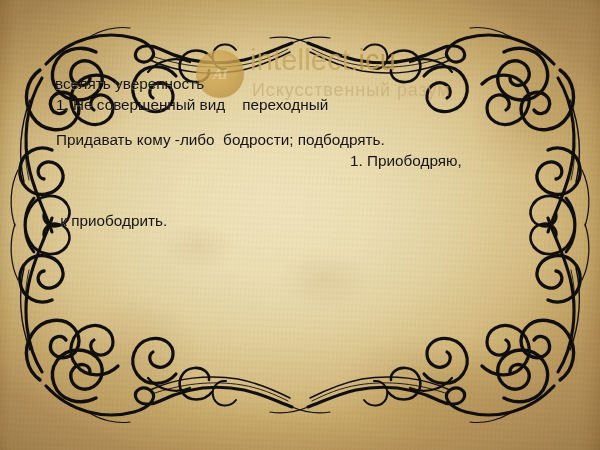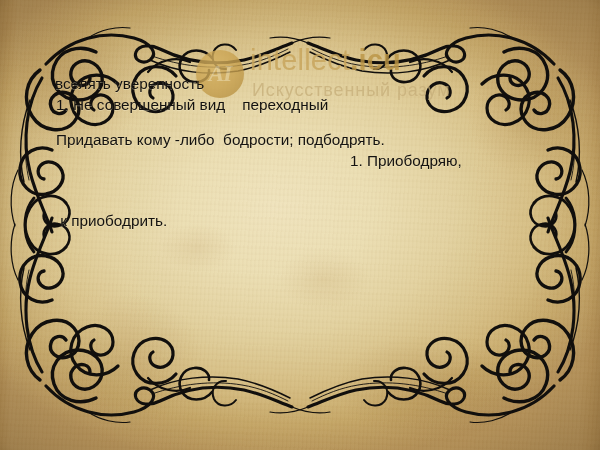--- a/index.html
+++ b/index.html
@@ -108,39 +108,39 @@
     background: radial-gradient(circle at 36% 32%, #d7b261 0%, #c8a14f 52%, #b08a3c 100%);
     opacity: 0.80;
   }
   .wm-logo-text {
     position: absolute;
     inset: 0;
     display: flex;
     align-items: center;
     justify-content: center;
     font-family: "Liberation Serif", serif;
-    font-size: 23px;
+    font-size: 15px;
     font-weight: bold;
     font-style: italic;
     color: #f0e4bd;
     opacity: 0.55;
     letter-spacing: -1px;
   }
   .wm-title {
     position: absolute;
     left: 54px;
     top: 0px;
     font-size: 29px;
     font-weight: normal;
     letter-spacing: 0.2px;
     color: #c8a55c;
     opacity: 0.82;
     white-space: nowrap;
   }
-  .wm-title .wm-strong { font-weight: bold; color: #bb9545; }
+  .wm-title .wm-strong { font-weight: normal; color: #bb9545; }
   .wm-sub {
     position: absolute;
     left: 56px;
     top: 36px;
     font-size: 18px;
     letter-spacing: 0.9px;
     color: #c5ad78;
     opacity: 0.72;
     white-space: nowrap;
   }

